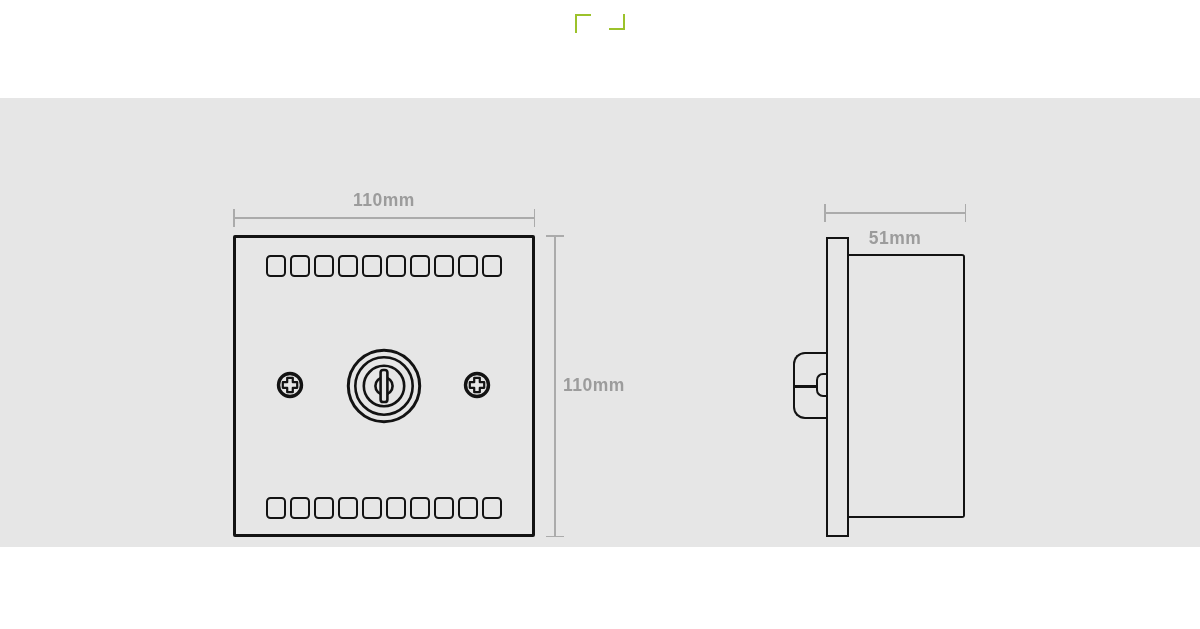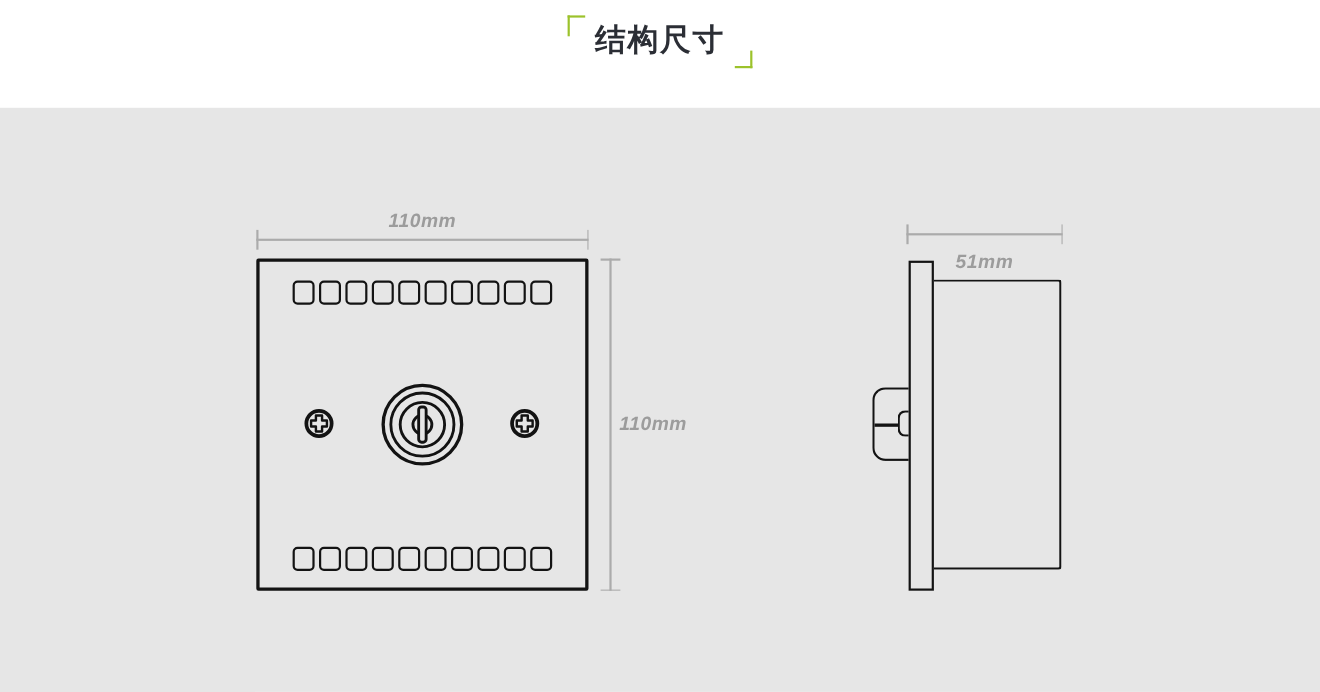--- a/index.html
+++ b/index.html
@@ -18,21 +18,21 @@
   }
   
   .header{position:absolute;left:0;top:0;width:1200px;height:98px;background:#fff;
     display:flex;justify-content:center;align-items:flex-start;}
   .title-block{position:relative;margin-top:14px;padding:6px 25px 10px 25px;}
   .title{font-size:28px;font-weight:700;color:var(--title);letter-spacing:1.5px;line-height:1.15;}
   .bracket{position:absolute;display:block;}
   .bracket.tl{left:0;top:0;width:16px;height:19px;border-left:2.5px solid var(--accent);border-top:2.5px solid var(--accent);}
   .bracket.br{right:0;bottom:0;width:16px;height:16px;border-right:2.5px solid var(--accent);border-bottom:2.5px solid var(--accent);}
   
-  .canvas{position:absolute;left:0;top:98px;width:1200px;height:531px;background:var(--canvas-bg);font-style:italic;}
+  .canvas{position:absolute;left:0;top:98px;width:1200px;height:449px;background:var(--canvas-bg);}
   .view{position:absolute;}
   .front-view{left:233px;top:92px;width:400px;height:360px;}
   .side-view{left:793px;top:88px;width:185px;height:355px;}
   
   .dim-label{position:absolute;font-size:17.5px;font-weight:700;color:var(--dim);letter-spacing:.5px;line-height:20px;white-space:nowrap;}
   .dim-track{position:absolute;}
   .dim-track.h{height:18px;}
   .dim-track.h::before{content:"";position:absolute;left:0;right:0;top:8.25px;height:1.5px;background:var(--dim-line);}
   .dim-track.h .tick{position:absolute;top:0;width:1.5px;height:18px;background:var(--dim-line);}
   .dim-track.h .tick.a{left:0;}
@@ -68,21 +68,20 @@
   svg{display:block;}
 </style>
 </head>
 <body>
 
 <div class="page">
 
   <header class="header">
     <div class="title-block">
       <span class="bracket tl"></span>
-      <h1 class="title">结构尺寸</h1>
       <span class="bracket br"></span>
     </div>
   </header>
 
   <main class="canvas">
 
     <section class="view front-view">
 
       <div class="dim-label fv-w-label">110mm</div>
       <div class="dim-track h fv-w-track">

